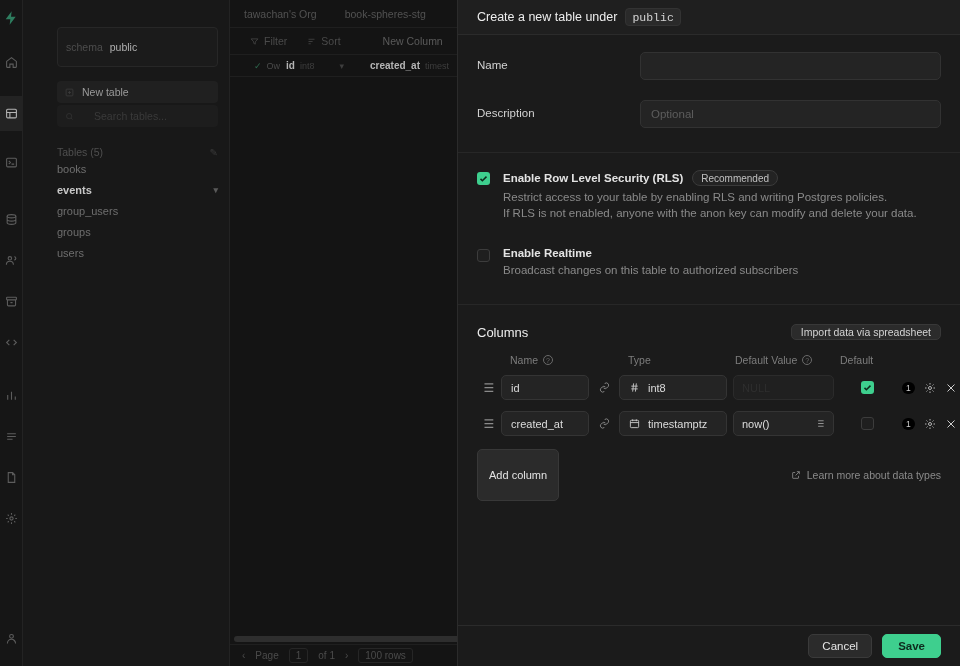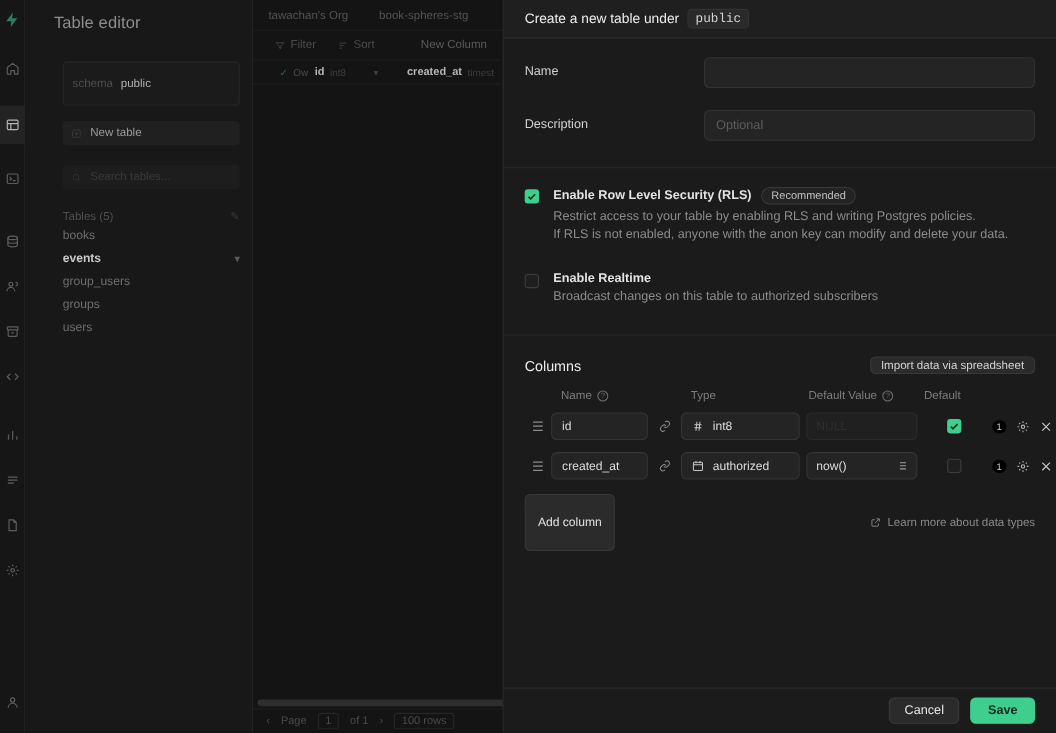--- a/index.html
+++ b/index.html
@@ -41,22 +41,22 @@
     display: flex; align-items: center; gap: 7px; padding: 0 8px; background: #1b1b1b;
   }
   .schema-lab { color: #4d4d4d; font-size: 10.5px; }
   .schema-val { color: #b0b0b0; font-size: 10.5px; }
   .newtable-box {
     margin: 14px 11px 0 34px; height: 22px; border-radius: 4px; background: #202020;
     display: flex; align-items: center; gap: 8px; padding: 0 8px;
   }
   .newtable-box span.t { color: #9a9a9a; font-size: 10.5px; }
   .search-box {
-    margin: 18px 11px 0 34px; height: 22px; border-radius: 4px; background: #1d1d1d;
-    display: flex; align-items: center; gap: 8px; padding: 0 8px;
+    margin: 2px 11px 0 34px; height: 22px; border-radius: 4px; background: #1d1d1d;
+    display: flex; align-items: center; gap: 20px; padding: 0 8px;
   }
   .search-box span.t { color: #3a3a3a; font-size: 10.5px; }
   .tables-head {
     margin: 19px 11px 0 34px; display: flex; align-items: center; justify-content: space-between; text-align: right;
   }
   .tables-head .lbl { color: #4f4f4f; font-size: 10.5px; }
   .tables-head .ed { color: #3a3a3a; font-size: 10px; }
   .tbl-item {
     margin: 0 11px 0 34px; height: 21px; display: flex; align-items: center;
     justify-content: space-between; color: #6e6e6e; font-size: 11px;
@@ -282,21 +282,20 @@
       <div class="rail-spacer"></div>
       <div class="rail-ic" style="margin-bottom:10px">
         <svg width="13" height="13" viewBox="0 0 24 24" fill="none" stroke="currentColor" stroke-width="2">
             <circle cx="12" cy="8" r="3.5"></circle>
             <path d="M4.5 21a7.5 7.5 0 0 1 15 0"></path>
           </svg>
       </div>
     </div>
 
     <div class="panel">
-      <div class="panel-title">Table editor</div>
 
       <div class="schema-box">
         <span class="schema-lab">schema</span>
         <span class="schema-val">public</span>
       </div>
 
       <div class="newtable-box">
         <span>
           <svg width="9" height="9" viewBox="0 0 24 24" fill="none" stroke="#3d3d3d" stroke-width="2">
               <rect x="3" y="3" width="18" height="18" rx="2"></rect>
@@ -525,21 +524,21 @@
                 <path d="M14 11a5 5 0 0 0-7 0l-3 3a5 5 0 0 0 7 7l1-1"></path>
               </svg>
           </span>
           <span class="type-box">
             <span class="type-ic">
               <svg width="11" height="11" viewBox="0 0 24 24" fill="none" stroke="currentColor" stroke-width="2">
                   <rect x="3" y="5" width="18" height="16" rx="2"></rect>
                   <path d="M3 10h18M8 3v4M16 3v4"></path>
                 </svg>
             </span>
-            <span class="type-txt">authorized</span>
+            <span class="type-txt">timestamptz</span>
           </span>
           <span class="def-box">
             <span class="def-txt">now()</span>
             <span class="def-ic">
               <svg width="11" height="11" viewBox="0 0 24 24" fill="none" stroke="currentColor" stroke-width="2">
                   <path d="M9 6h12M9 12h12M9 18h12M4 6h.01M4 12h.01M4 18h.01"></path>
                 </svg>
             </span>
           </span>
           <span class="prim-cell">

